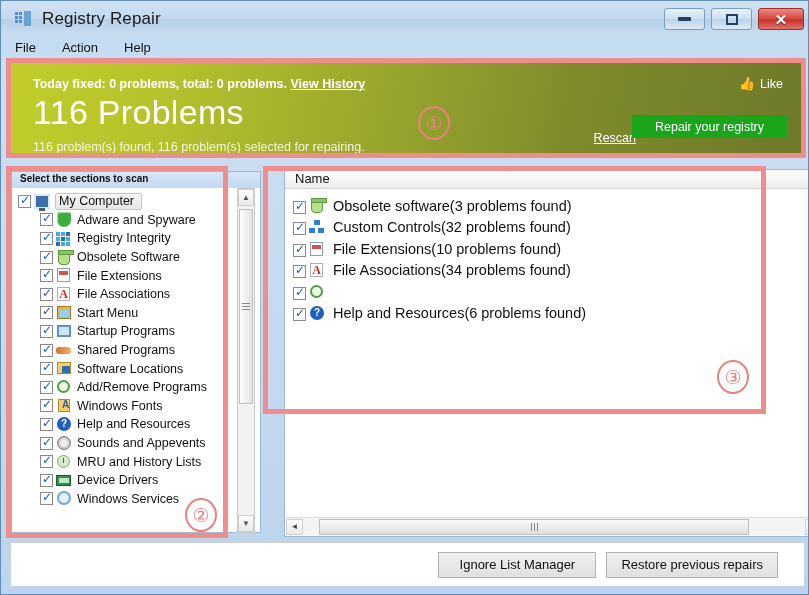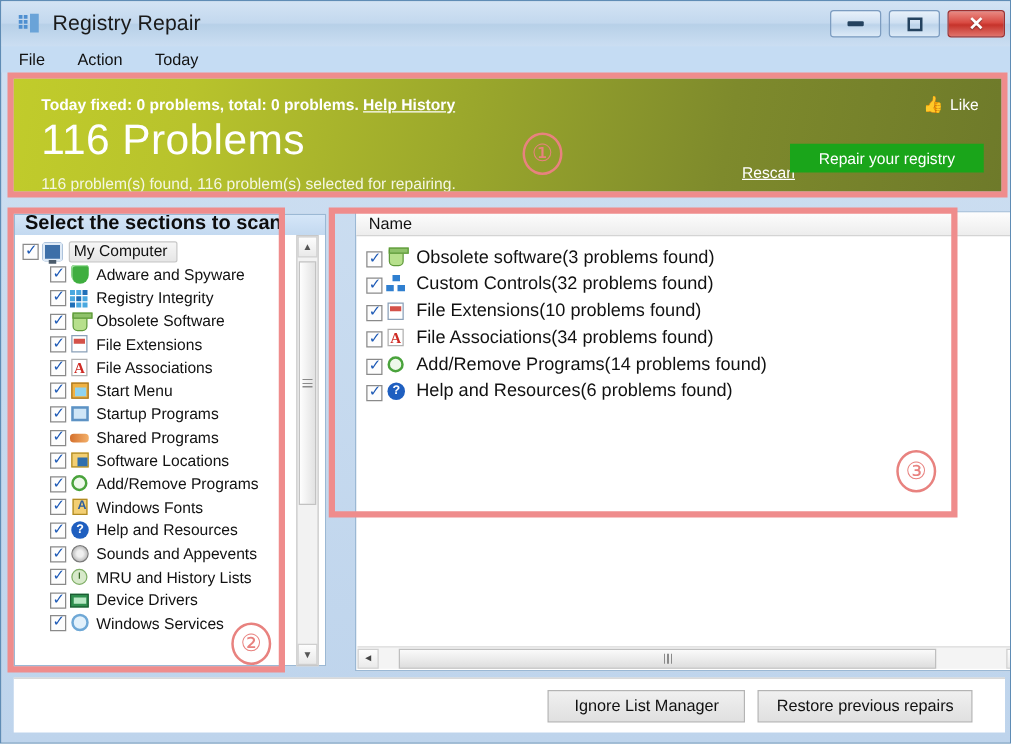--- a/index.html
+++ b/index.html
@@ -108,21 +108,21 @@
   .left-annot {
     position: absolute; left: 5px; top: 165px; width: 222px; height: 372px;
     border: 5px solid #ef8c8c;
   }
   .left-panel {
     position: absolute; left: 10px; top: 170px; width: 250px; height: 362px;
     background: #ffffff; border: 1px solid #9bb8d4;
   }
   .left-header {
     height: 16px; background: linear-gradient(180deg,#d5e6f8 0%,#c3d9f0 100%);
-    font-size: 16px; font-weight: bold; color: #0d0d0d;
+    font-size: 10px; font-weight: bold; color: #0d0d0d;
     padding-left: 8px; line-height: 13px; overflow: hidden;
   }
   .tree { padding: 4px 0 0 6px; }
   .tnode {
     display: flex; align-items: center; height: 18.6px; font-size: 12.5px; color: #111;
   }
   .tnode.child { padding-left: 22px; }
   .cb {
     width: 13px; height: 13px; border: 1px solid #8a8a8a; background: #fdfdfd;
     margin-right: 3px; position: relative; flex: none;
@@ -263,28 +263,28 @@
       </div>
       <div class="wbtn close">
         <span class="close-glyph">✕</span>
       </div>
     </div>
   </div>
 
   <div class="menubar">
     <div class="mi">File</div>
     <div class="mi">Action</div>
-    <div class="mi">Today</div>
+    <div class="mi">Help</div>
   </div>
 
   <div class="banner-annot">
     <div class="banner">
       <div class="banner-top">
         <span>Today fixed: 0 problems, total: 0 problems.</span>
-        <a href="#">Help History</a>
+        <a href="#">View History</a>
       </div>
       <div class="banner-big">116 Problems</div>
       <div class="banner-sub">116 problem(s) found, 116 problem(s) selected for repairing.</div>
       <div class="like">
         <span class="thumb-icon">👍</span>
         <span>Like</span>
       </div>
       <a class="rescan" href="#">Rescan</a>
       <button class="repair-btn">Repair your registry</button>
     </div>
@@ -481,21 +481,20 @@
         <span class="ico">
             <span class="i-assoc" style="position:absolute;left:1px;top:1px;">A</span>
           </span>
         <span>File Associations(34 problems found)</span>
       </div>
       <div class="ritem">
         <span class="cb"></span>
         <span class="ico">
             <span class="i-addrem" style="position:absolute;left:1px;top:1px;"></span>
           </span>
-        <span>Add/Remove Programs(14 problems found)</span>
       </div>
       <div class="ritem">
         <span class="cb"></span>
         <span class="ico">
             <span class="i-help" style="position:absolute;left:1px;top:1px;">?</span>
           </span>
         <span>Help and Resources(6 problems found)</span>
       </div>
     </div>
 

